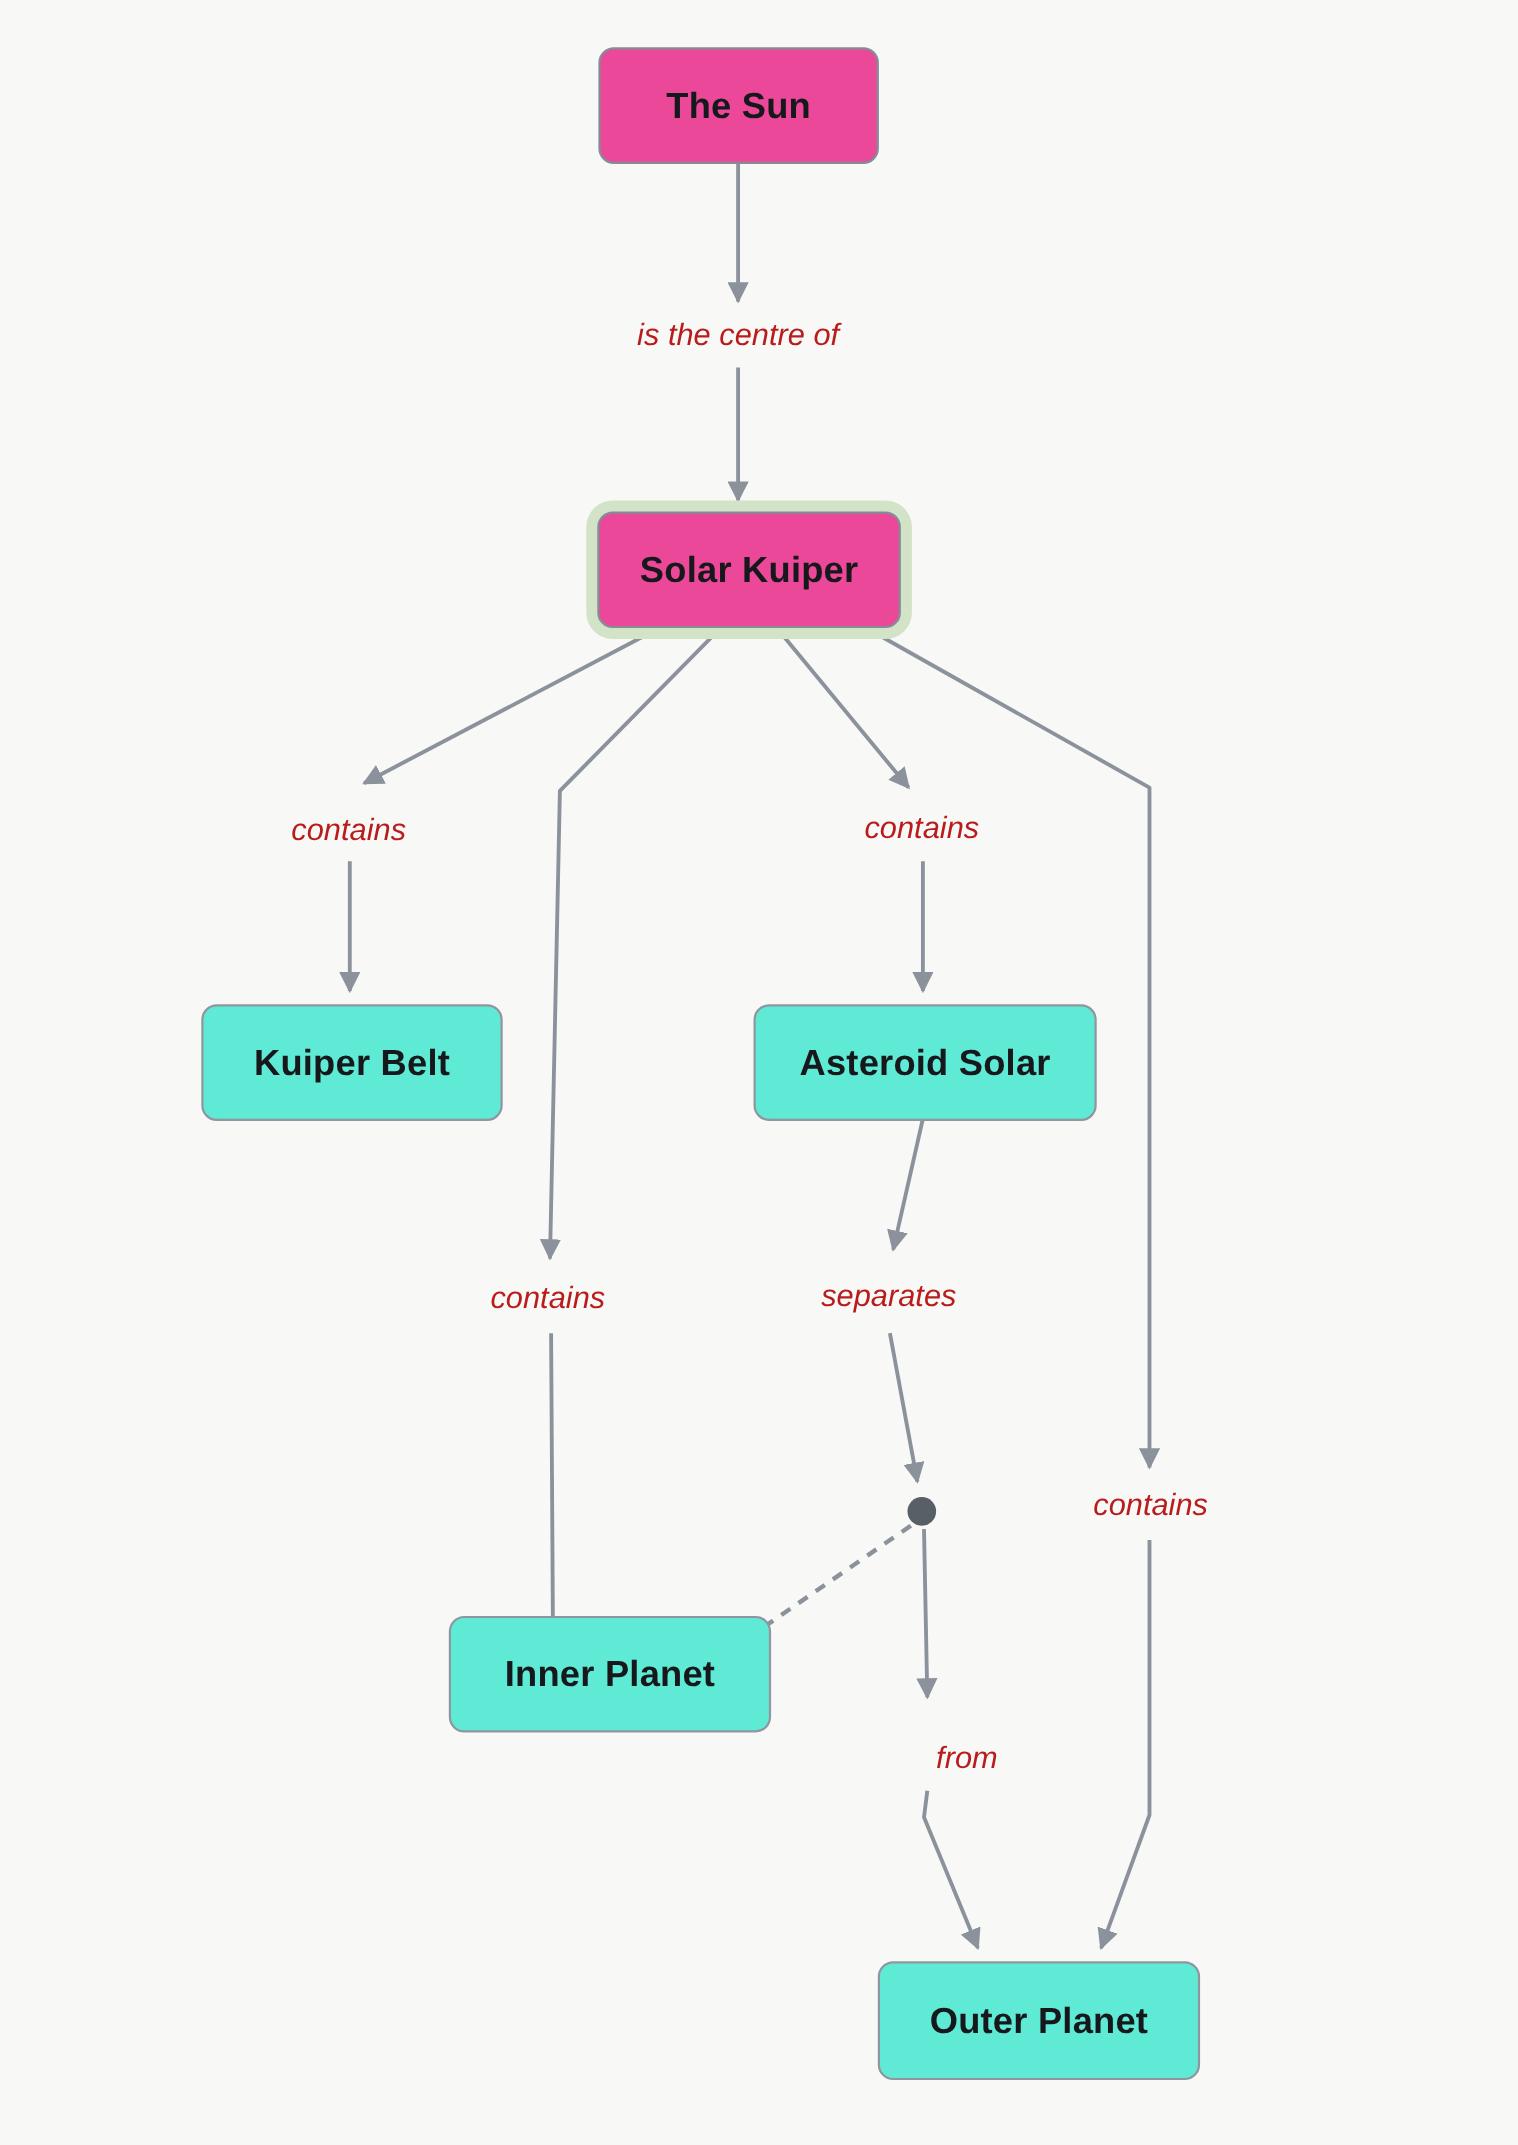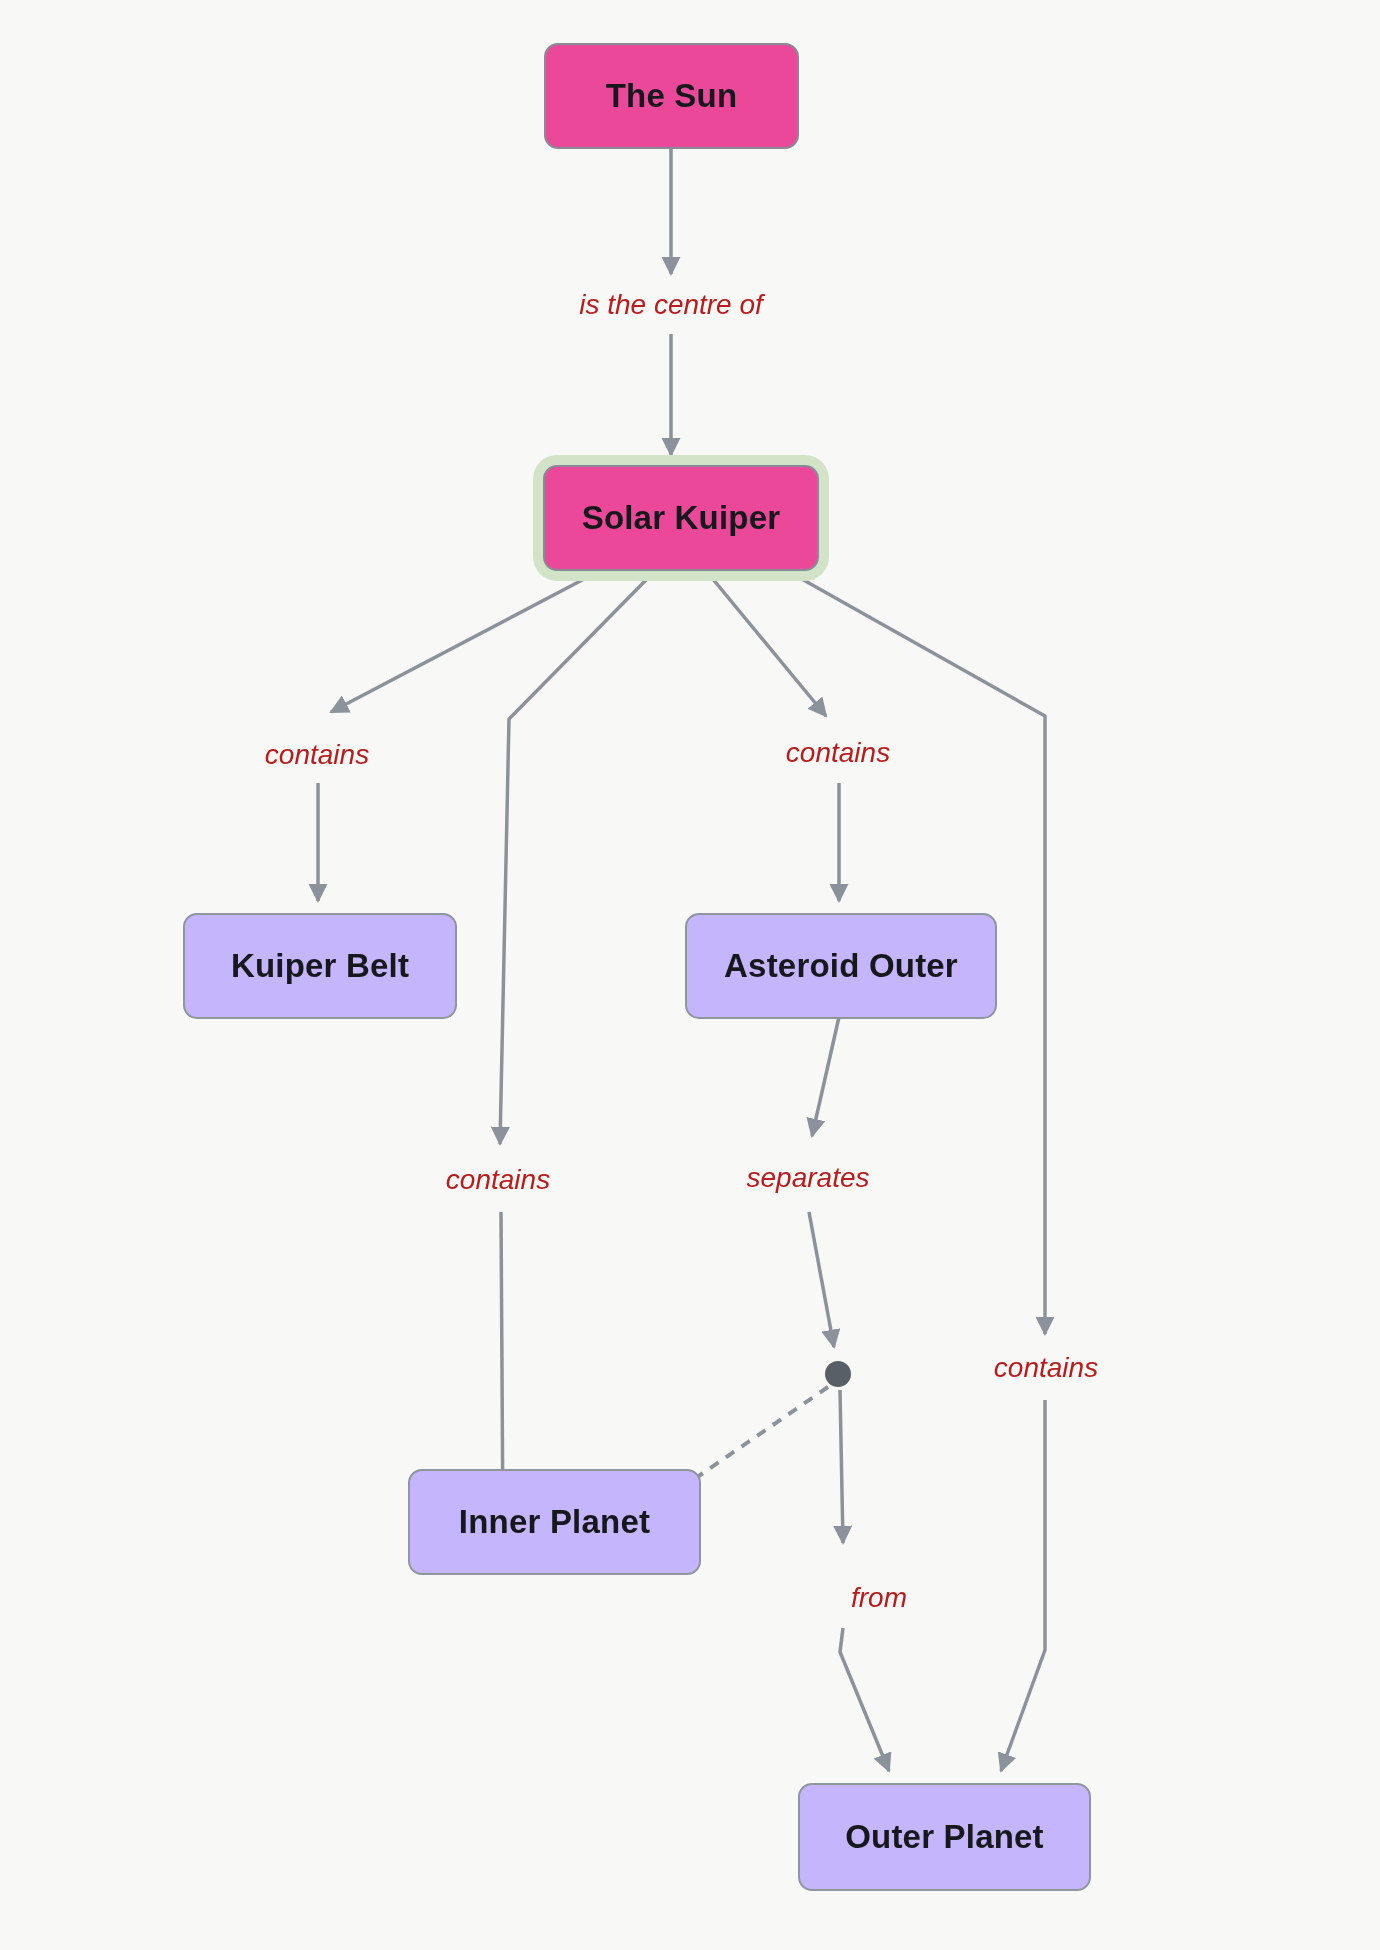--- a/index.html
+++ b/index.html
@@ -10,21 +10,21 @@
     overflow:hidden;
   }
   .canvas{position:relative;width:1380px;height:1950px;}
   svg.edges{position:absolute;left:0;top:0;z-index:1;}
   .edge{stroke:#8b929b;stroke-width:3.5;fill:none;stroke-linejoin:round;stroke-linecap:butt;}
   .edge.dashed{stroke-dasharray:10 9;stroke-width:4;}
   .junction{fill:#595f66;}
   .node{
     position:absolute;z-index:2;
     display:flex;align-items:center;justify-content:center;
-    background:#c4b5fd;
+    background:#5eead4;
     border:2.5px solid #8f96a0;
     border-radius:14px;
     font-size:33px;font-weight:600;color:#16181c;
     letter-spacing:0.2px;
   }
   .node.blue{background:#ec4899;border-color:#858c96;}
   .node.highlight{box-shadow:0 0 0 10px #d2e3c8;}
   .edge-label{
     position:absolute;z-index:2;
     transform:translate(-50%,-50%);
@@ -75,21 +75,21 @@
 
   <div class="node blue highlight" style="left:543px;top:465px;width:272px;height:102px">
     <span>Solar Kuiper</span>
   </div>
 
   <div class="node" style="left:183px;top:913px;width:270px;height:102px">
     <span>Kuiper Belt</span>
   </div>
 
   <div class="node" style="left:685px;top:913px;width:308px;height:102px">
-    <span>Asteroid Outer</span>
+    <span>Asteroid Solar</span>
   </div>
 
   <div class="node" style="left:408px;top:1469px;width:289px;height:102px">
     <span>Inner Planet</span>
   </div>
 
   <div class="node" style="left:798px;top:1783px;width:289px;height:104px">
     <span>Outer Planet</span>
   </div>
 

